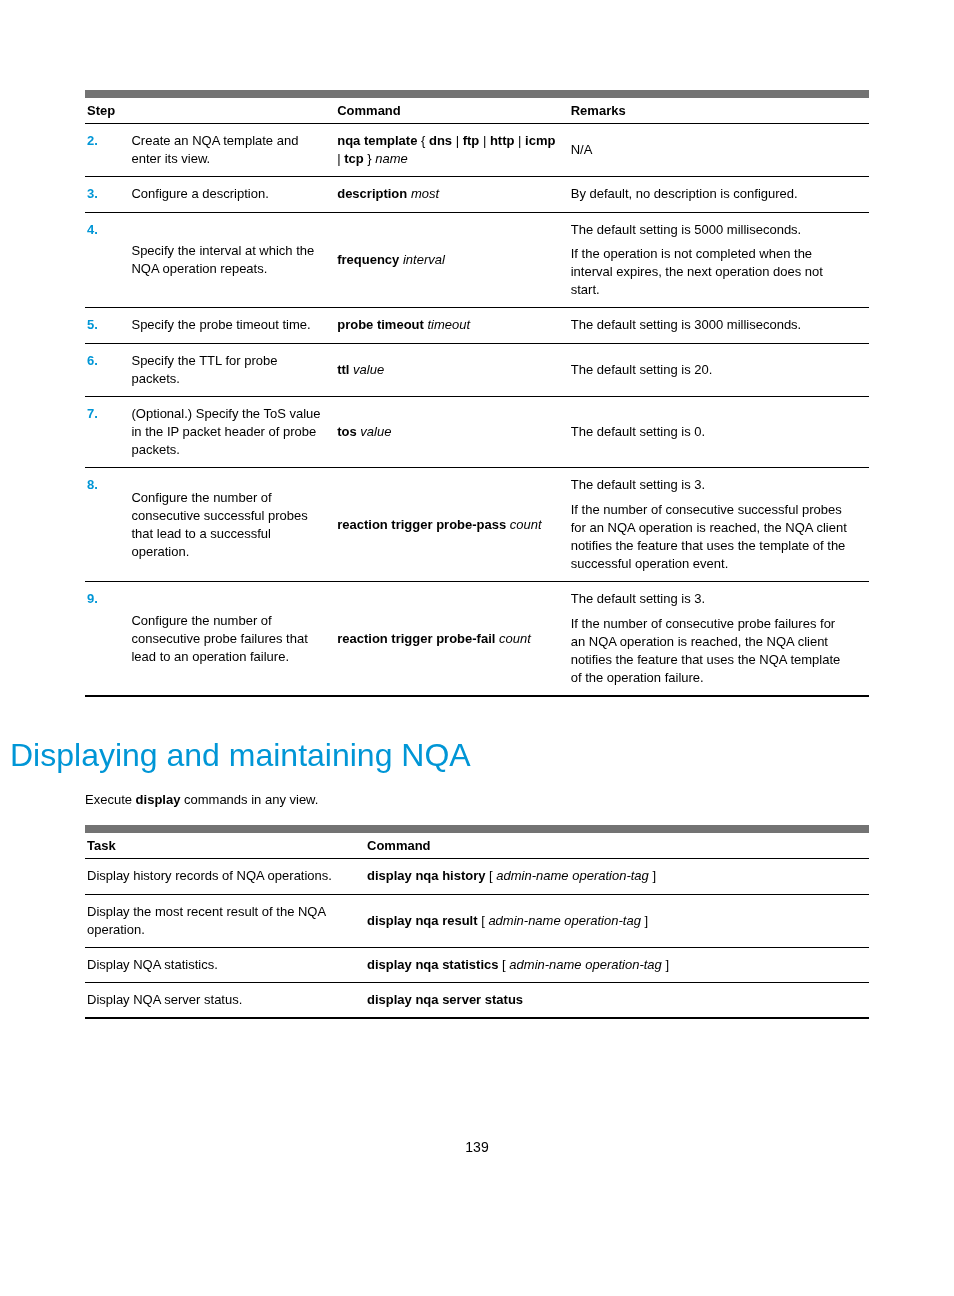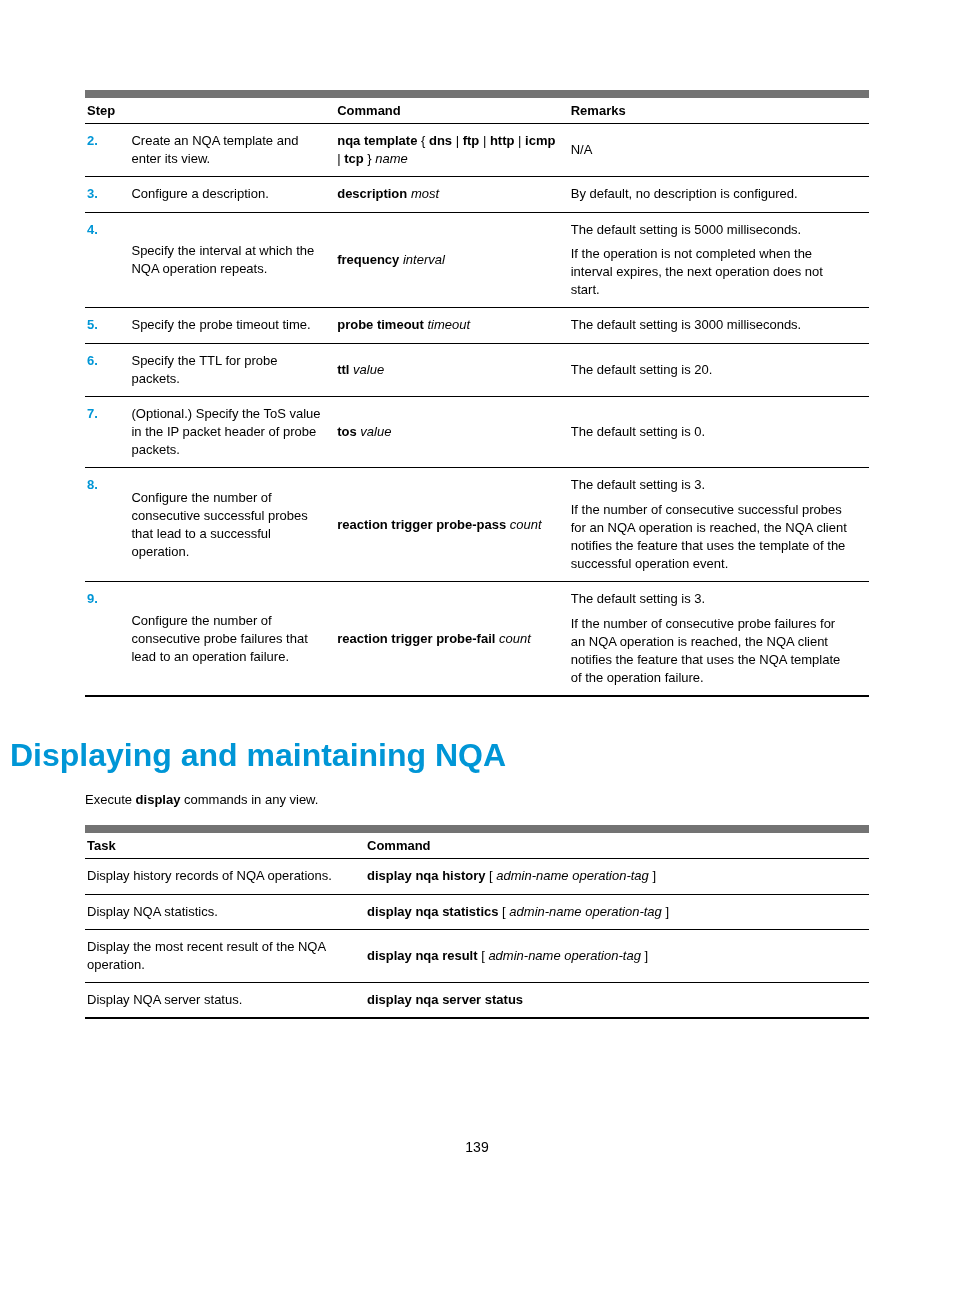--- a/index.html
+++ b/index.html
@@ -44,21 +44,21 @@
     width: 30px;
     vertical-align: top;
     padding-top: 8px;
   }
   .cmd b { font-weight: bold; }
   .cmd i { font-style: italic; }
   .remarks p { margin: 0 12px 6px 0; }
   .remarks p:last-child { margin-bottom: 0; }
   h1.section {
     color: #0096d6;
-    font-weight: bold;
+    font-weight: normal;
     font-size: 32px;
     margin: 40px 0 18px -75px;
     font-family: Arial, Helvetica, sans-serif;
   }
   .intro {
     margin: 0 0 18px 0;
     font-size: 13px;
   }
   .pagenum {
     text-align: center;
@@ -175,27 +175,27 @@
       <th>Task</th>
       <th>Command</th>
     </tr>
   </thead>
   <tbody id="t2body">
       <tr>
         <td>Display history records of NQA operations.</td>
         <td class="cmd"><b>display nqa history</b> [ <i>admin-name operation-tag</i> ]</td>
       </tr>
       <tr>
+        <td>Display the most recent result of the NQA operation.</td>
+        <td class="cmd"><b>display nqa result</b> [ <i>admin-name operation-tag</i> ]</td>
+      </tr>
+      <tr>
         <td>Display NQA statistics.</td>
         <td class="cmd"><b>display nqa statistics</b> [ <i>admin-name operation-tag</i> ]</td>
       </tr>
       <tr>
-        <td>Display the most recent result of the NQA operation.</td>
-        <td class="cmd"><b>display nqa result</b> [ <i>admin-name operation-tag</i> ]</td>
-      </tr>
-      <tr>
         <td>Display NQA server status.</td>
         <td class="cmd"><b>display nqa server status</b></td>
       </tr>
     </tbody>
 </table>
 
 <div class="pagenum">139</div>
 
 </body></html>

